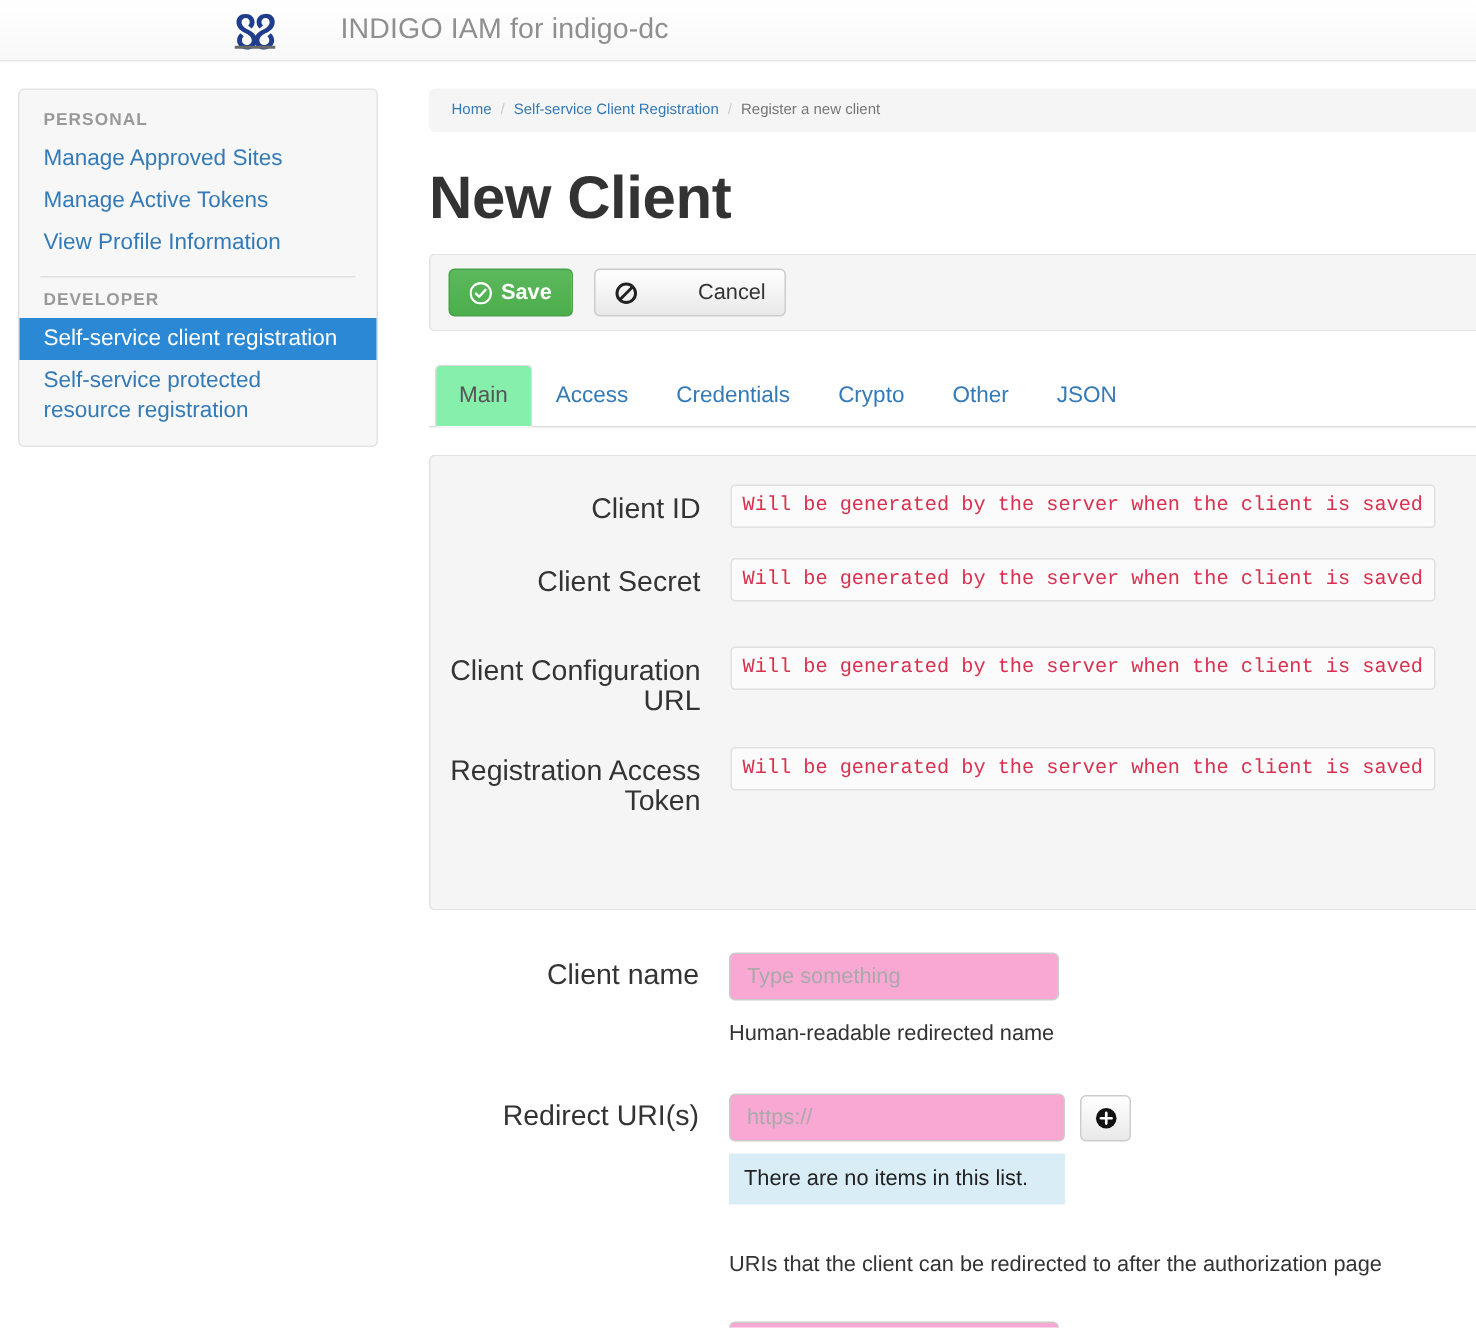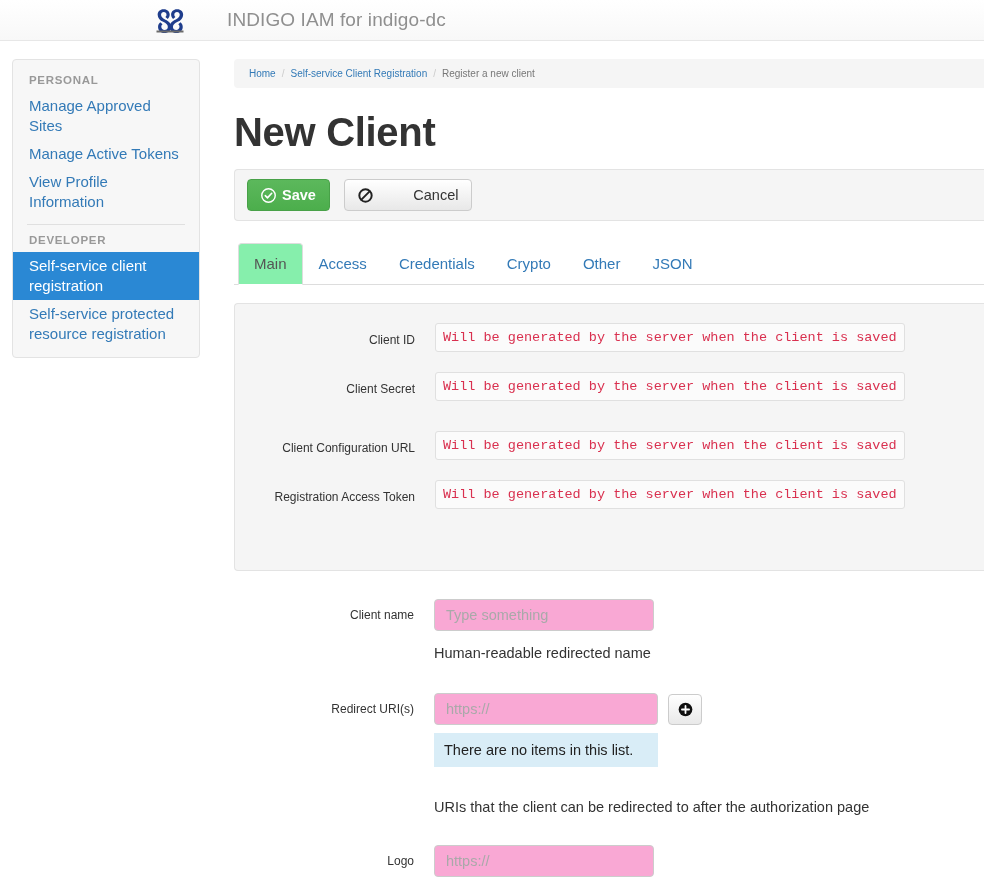--- a/index.html
+++ b/index.html
@@ -41,21 +41,21 @@
 
   
   .page {
     display: flex;
     align-items: flex-start;
     padding-top: 18px;
   }
 
   
   .sidebar {
-    width: 188px;
+    width: 240px;
     margin-left: 12px;
     flex: 0 0 auto;
     background: #f7f7f7;
     border: 1px solid #e3e3e3;
     border-radius: 4px;
     padding: 9px 0 9px 0;
   }
   .side-header {
     font-size: 11.5px;
     font-weight: bold;
@@ -190,21 +190,21 @@
     display: flex;
     align-items: flex-start;
     margin-bottom: 20px;
   }
   .form-row:last-child { margin-bottom: 0; }
 
   .ctrl-label {
     width: 180px;
     flex: 0 0 180px;
     text-align: right;
-    font-size: 12px;
+    font-size: 19px;
     color: #333333;
     line-height: 20px;
     padding-top: 7px;
     padding-right: 0;
   }
   .ctrl-body {
     flex: 1 1 auto;
     padding-left: 20px;
     min-width: 0;
   }

